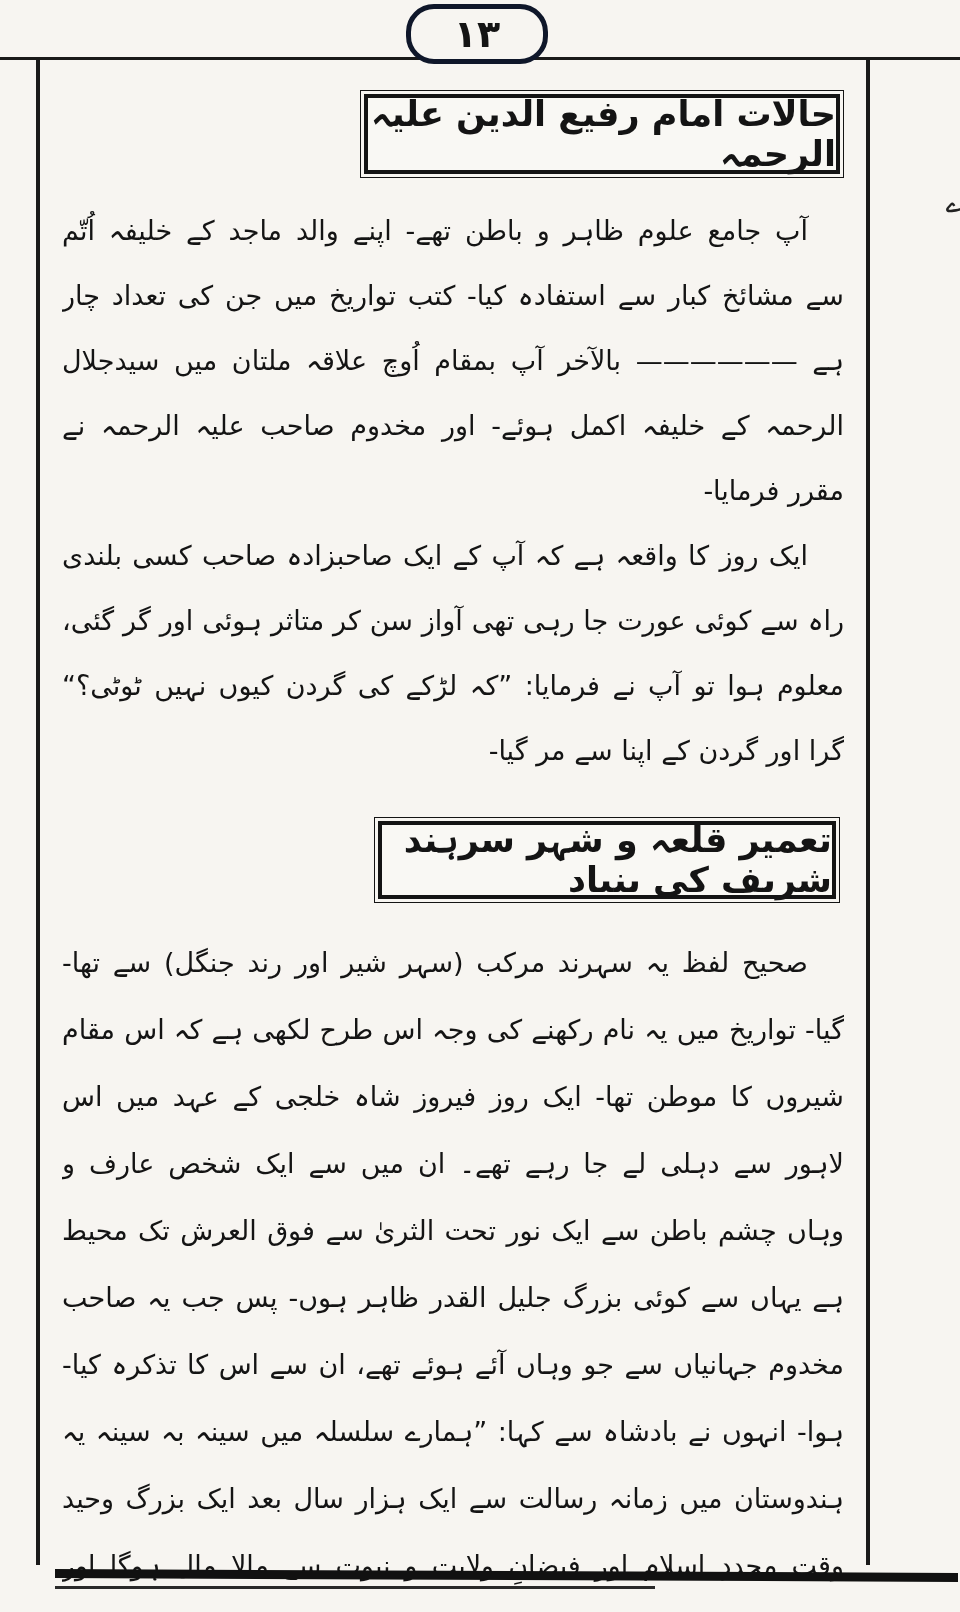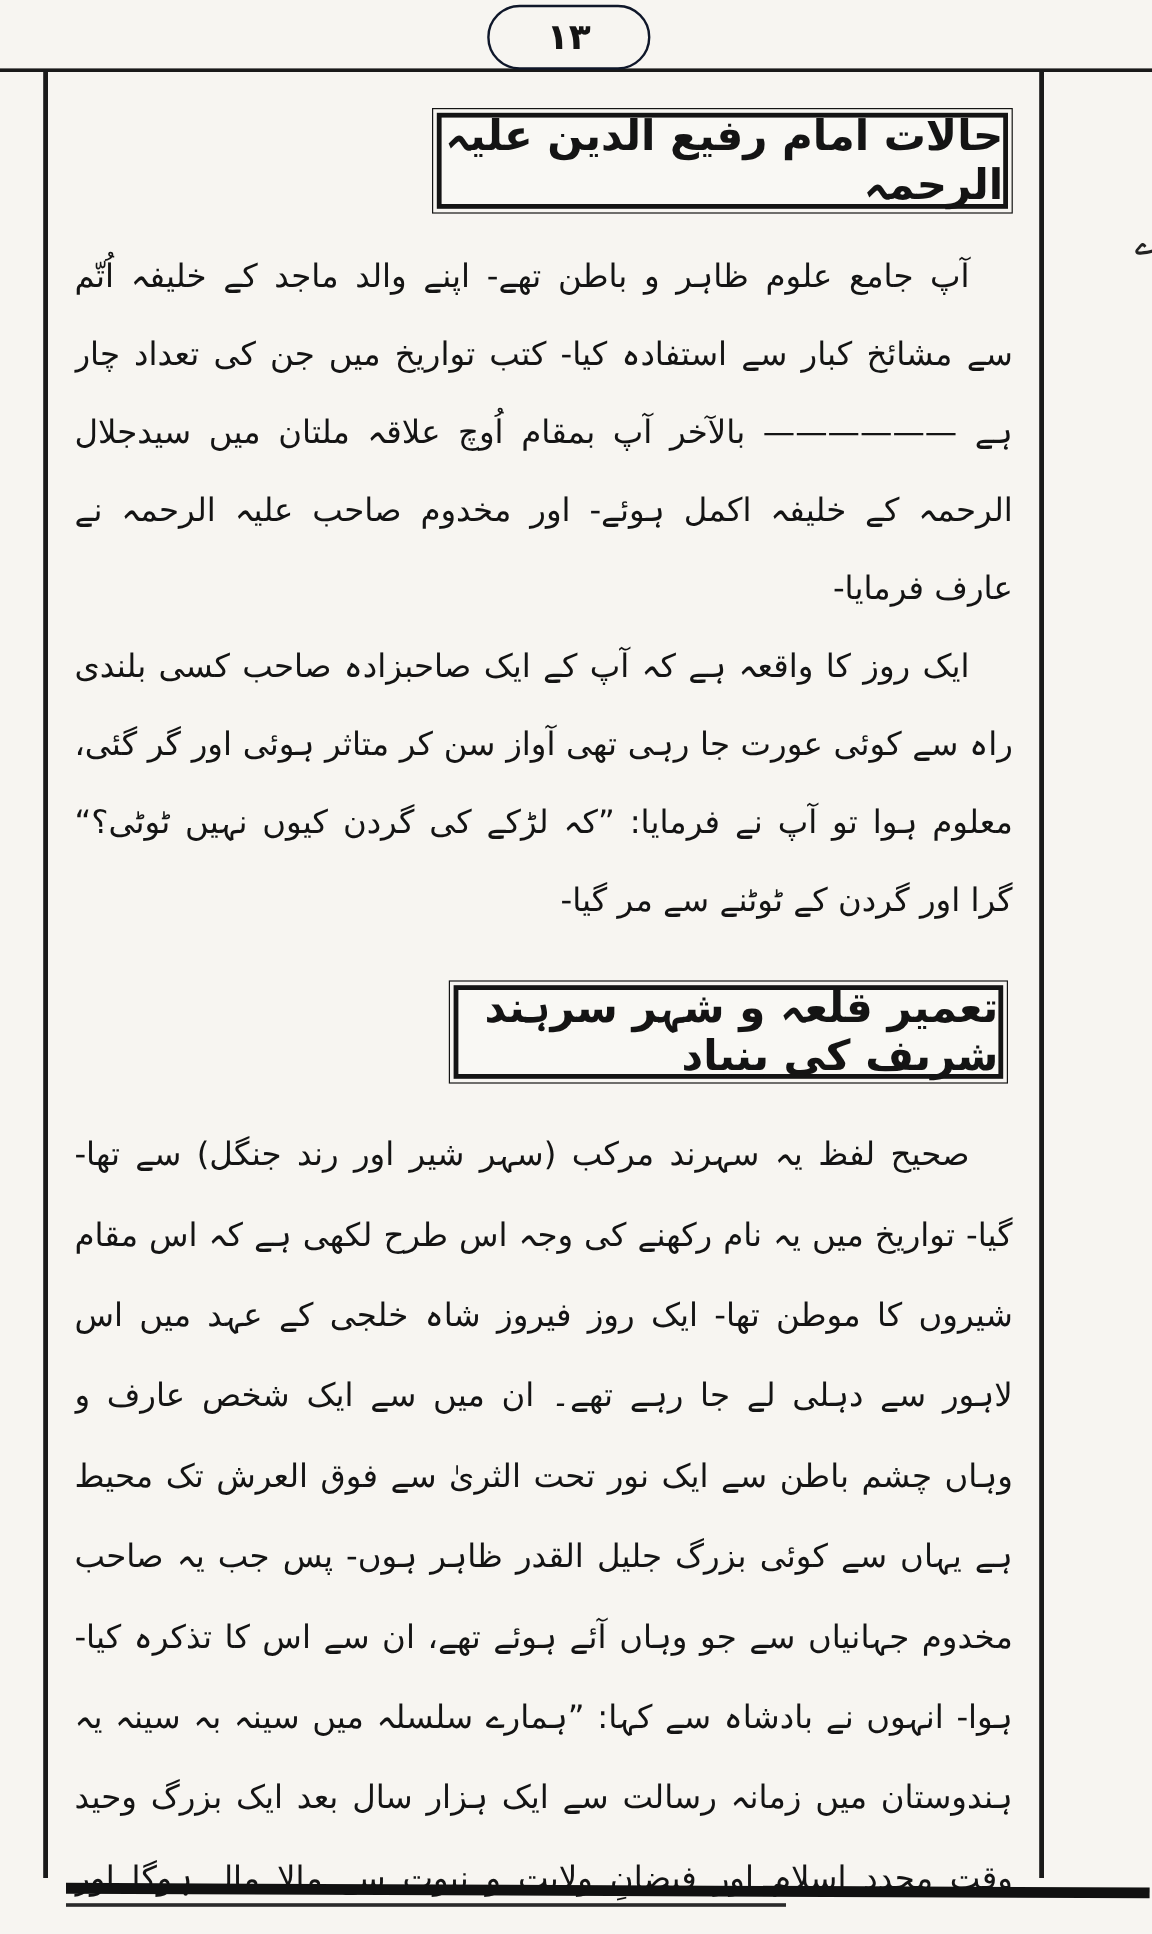--- a/index.html
+++ b/index.html
@@ -4,23 +4,23 @@
 <style>
   html,body{margin:0;padding:0;}
   body{
     width:960px;height:1612px;position:relative;overflow:hidden;
     background:#f7f5f1;color:#141414;
     font-family:"DejaVu Sans", sans-serif;
   }
   
   .page-badge{
     position:absolute;left:406px;top:4px;width:132px;height:50px;
-    border:2px solid #0f172a;border-radius:28px;
+    border:5px solid #0f172a;border-radius:28px;
     display:flex;align-items:center;justify-content:center;
-    font-size:30px;font-weight:bold;background:#f7f5f1;z-index:3;
+    font-size:38px;font-weight:bold;background:#f7f5f1;z-index:3;
   }
   .top-rule{position:absolute;left:0;top:57px;width:960px;height:3px;background:#1a1a1a;}
   
   .frame{
     position:absolute;left:36px;top:60px;width:834px;height:1505px;
     border-left:4px solid #1a1a1a;border-right:4px solid #1a1a1a;
     box-sizing:border-box;padding:0 22px;direction:rtl;
   }
   .head-box{
     border:4px solid #141414;outline:1px solid #141414;outline-offset:3px;
@@ -58,28 +58,28 @@
 
   <div class="head-box first">
     <span>حالات امام رفیع الدین علیہ الرحمہ</span>
   </div>
 
   <div>
     <div class="line first">آپ جامع علوم ظاہر و باطن تھے- اپنے والد ماجد کے خلیفہ اُتّم ہوئے- بعدہٗ بہت</div>
     <div class="line">سے مشائخ کبار سے استفادہ کیا- کتب تواریخ میں جن کی تعداد چار سو (۴۰۰) کے قریب درج</div>
     <div class="line">ہے —————— بالآخر آپ بمقام اُوچ علاقہ ملتان میں سیدجلال الدین بخاری مخدوم جہانیاں علیہ</div>
     <div class="line">الرحمہ کے خلیفہ اکمل ہوئے- اور مخدوم صاحب علیہ الرحمہ نے بلحاظ تقدس آپ ہی کو اپنا امام نماز</div>
-    <div class="line end">عارف فرمایا-</div>
+    <div class="line end">مقرر فرمایا-</div>
   </div>
 
   <div>
     <div class="line first">ایک روز کا واقعہ ہے کہ آپ کے ایک صاحبزادہ صاحب کسی بلندی پر کچھ گا رہے تھے</div>
     <div class="line">راہ سے کوئی عورت جا رہی تھی آواز سن کر متاثر ہوئی اور گر گئی، اس کا پاؤں ٹوٹ گیا- جب آپ کو</div>
     <div class="line">معلوم ہوا تو آپ نے فرمایا: ”کہ لڑکے کی گردن کیوں نہیں ٹوٹی؟“ فوراً ہی لڑکا اوپر سے زمین پر</div>
-    <div class="line end">گرا اور گردن کے ٹوٹنے سے مر گیا-</div>
+    <div class="line end">گرا اور گردن کے اپنا سے مر گیا-</div>
   </div>
 
   <div class="head-box second">
     <span>تعمیر قلعہ و شہر سرہند شریف کی بنیاد</span>
   </div>
 
   <div class="s2">
     <div class="line first">صحیح لفظ یہ سہرند مرکب (سہر شیر اور رند جنگل) سے تھا- کثرت استعمال سے سرہند ہو</div>
     <div class="line">گیا- تواریخ میں یہ نام رکھنے کی وجہ اس طرح لکھی ہے کہ اس مقام پر کبھی ایک وحشت ناک جنگل</div>
     <div class="line">شیروں کا موطن تھا- ایک روز فیروز شاہ خلجی کے عہد میں اس جنگل میں سے عمال شاہی خزانہ کو</div>

